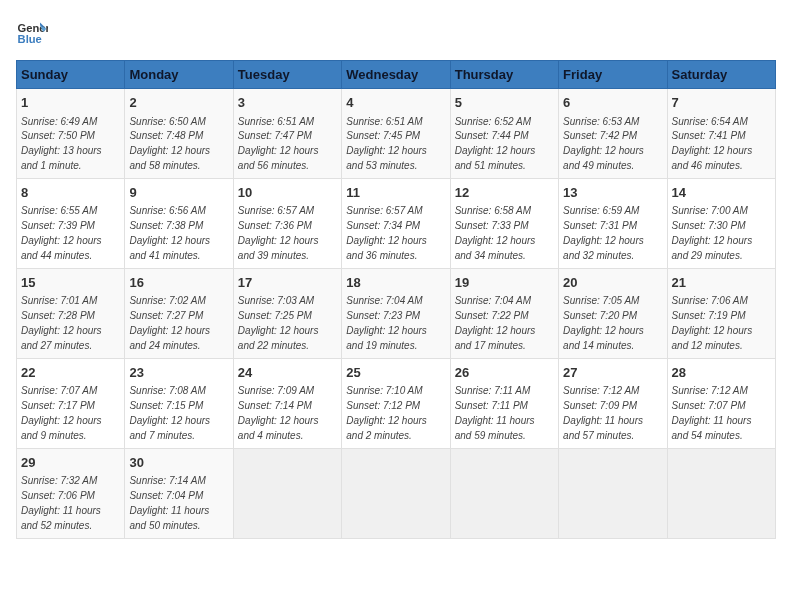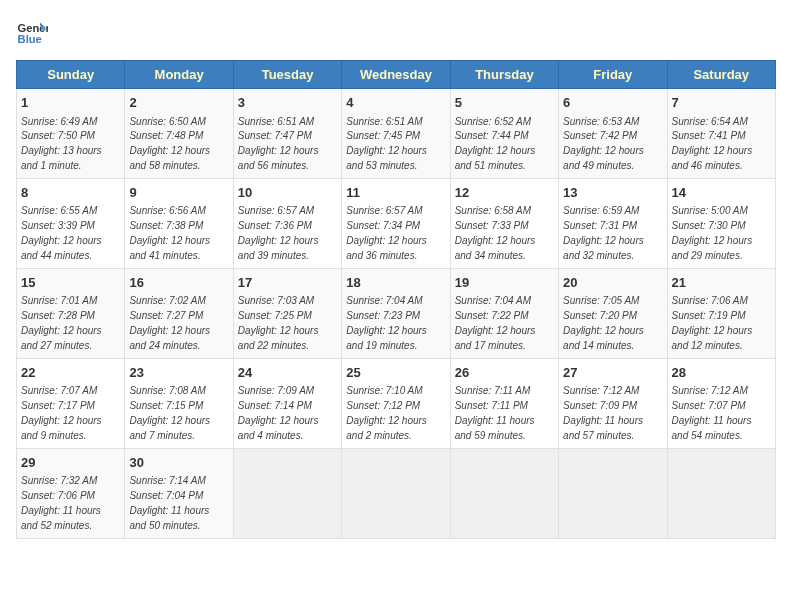--- a/index.html
+++ b/index.html
@@ -37,23 +37,23 @@
       font-size: 15px;
       color: #555;
     }
     table {
       width: 100%;
       border-collapse: collapse;
       font-size: 11px;
     }
     thead tr th {
       background-color: #3d7ebf;
-      color: #fef9c3;
+      color: #0f172a;
       padding: 6px 4px;
-      text-align: center;
+      text-align: left;
       font-size: 13px;
       font-weight: bold;
       border: 1px solid #2d6aaa;
     }
     tbody tr {
       border-bottom: 1px solid #ddd;
     }
     tbody tr:nth-child(odd) {
       background-color: #f9f9f9;
     }
@@ -145,21 +145,21 @@
 Sunset: 7:42 PM
 Daylight: 12 hours
 and 49 minutes.</span></td>
           <td><span class="day-num">7</span><span class="day-info" style="white-space: pre-line;">Sunrise: 6:54 AM
 Sunset: 7:41 PM
 Daylight: 12 hours
 and 46 minutes.</span></td>
         </tr>
         <tr>
           <td><span class="day-num">8</span><span class="day-info" style="white-space: pre-line;">Sunrise: 6:55 AM
-Sunset: 3:39 PM
+Sunset: 7:39 PM
 Daylight: 12 hours
 and 44 minutes.</span></td>
           <td><span class="day-num">9</span><span class="day-info" style="white-space: pre-line;">Sunrise: 6:56 AM
 Sunset: 7:38 PM
 Daylight: 12 hours
 and 41 minutes.</span></td>
           <td><span class="day-num">10</span><span class="day-info" style="white-space: pre-line;">Sunrise: 6:57 AM
 Sunset: 7:36 PM
 Daylight: 12 hours
 and 39 minutes.</span></td>
@@ -168,21 +168,21 @@
 Daylight: 12 hours
 and 36 minutes.</span></td>
           <td><span class="day-num">12</span><span class="day-info" style="white-space: pre-line;">Sunrise: 6:58 AM
 Sunset: 7:33 PM
 Daylight: 12 hours
 and 34 minutes.</span></td>
           <td><span class="day-num">13</span><span class="day-info" style="white-space: pre-line;">Sunrise: 6:59 AM
 Sunset: 7:31 PM
 Daylight: 12 hours
 and 32 minutes.</span></td>
-          <td><span class="day-num">14</span><span class="day-info" style="white-space: pre-line;">Sunrise: 5:00 AM
+          <td><span class="day-num">14</span><span class="day-info" style="white-space: pre-line;">Sunrise: 7:00 AM
 Sunset: 7:30 PM
 Daylight: 12 hours
 and 29 minutes.</span></td>
         </tr>
         <tr>
           <td><span class="day-num">15</span><span class="day-info" style="white-space: pre-line;">Sunrise: 7:01 AM
 Sunset: 7:28 PM
 Daylight: 12 hours
 and 27 minutes.</span></td>
           <td><span class="day-num">16</span><span class="day-info" style="white-space: pre-line;">Sunrise: 7:02 AM

